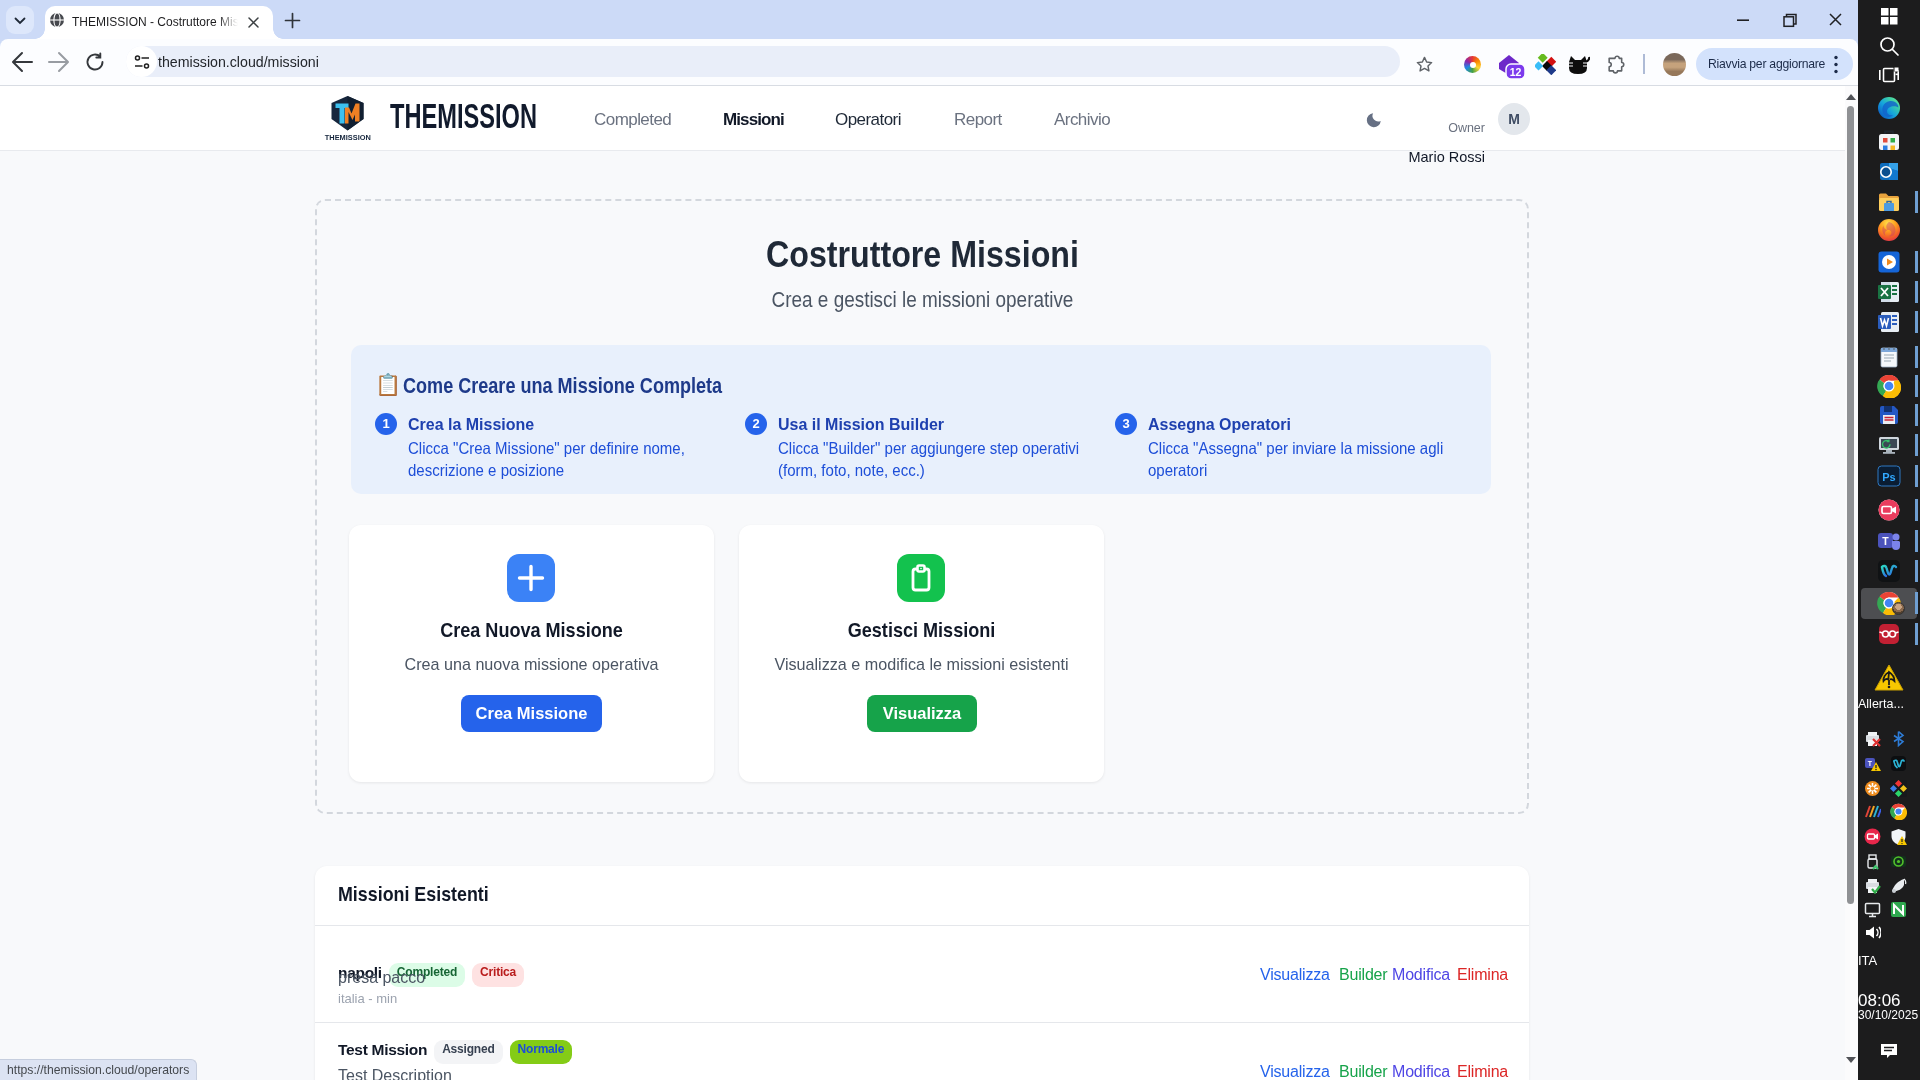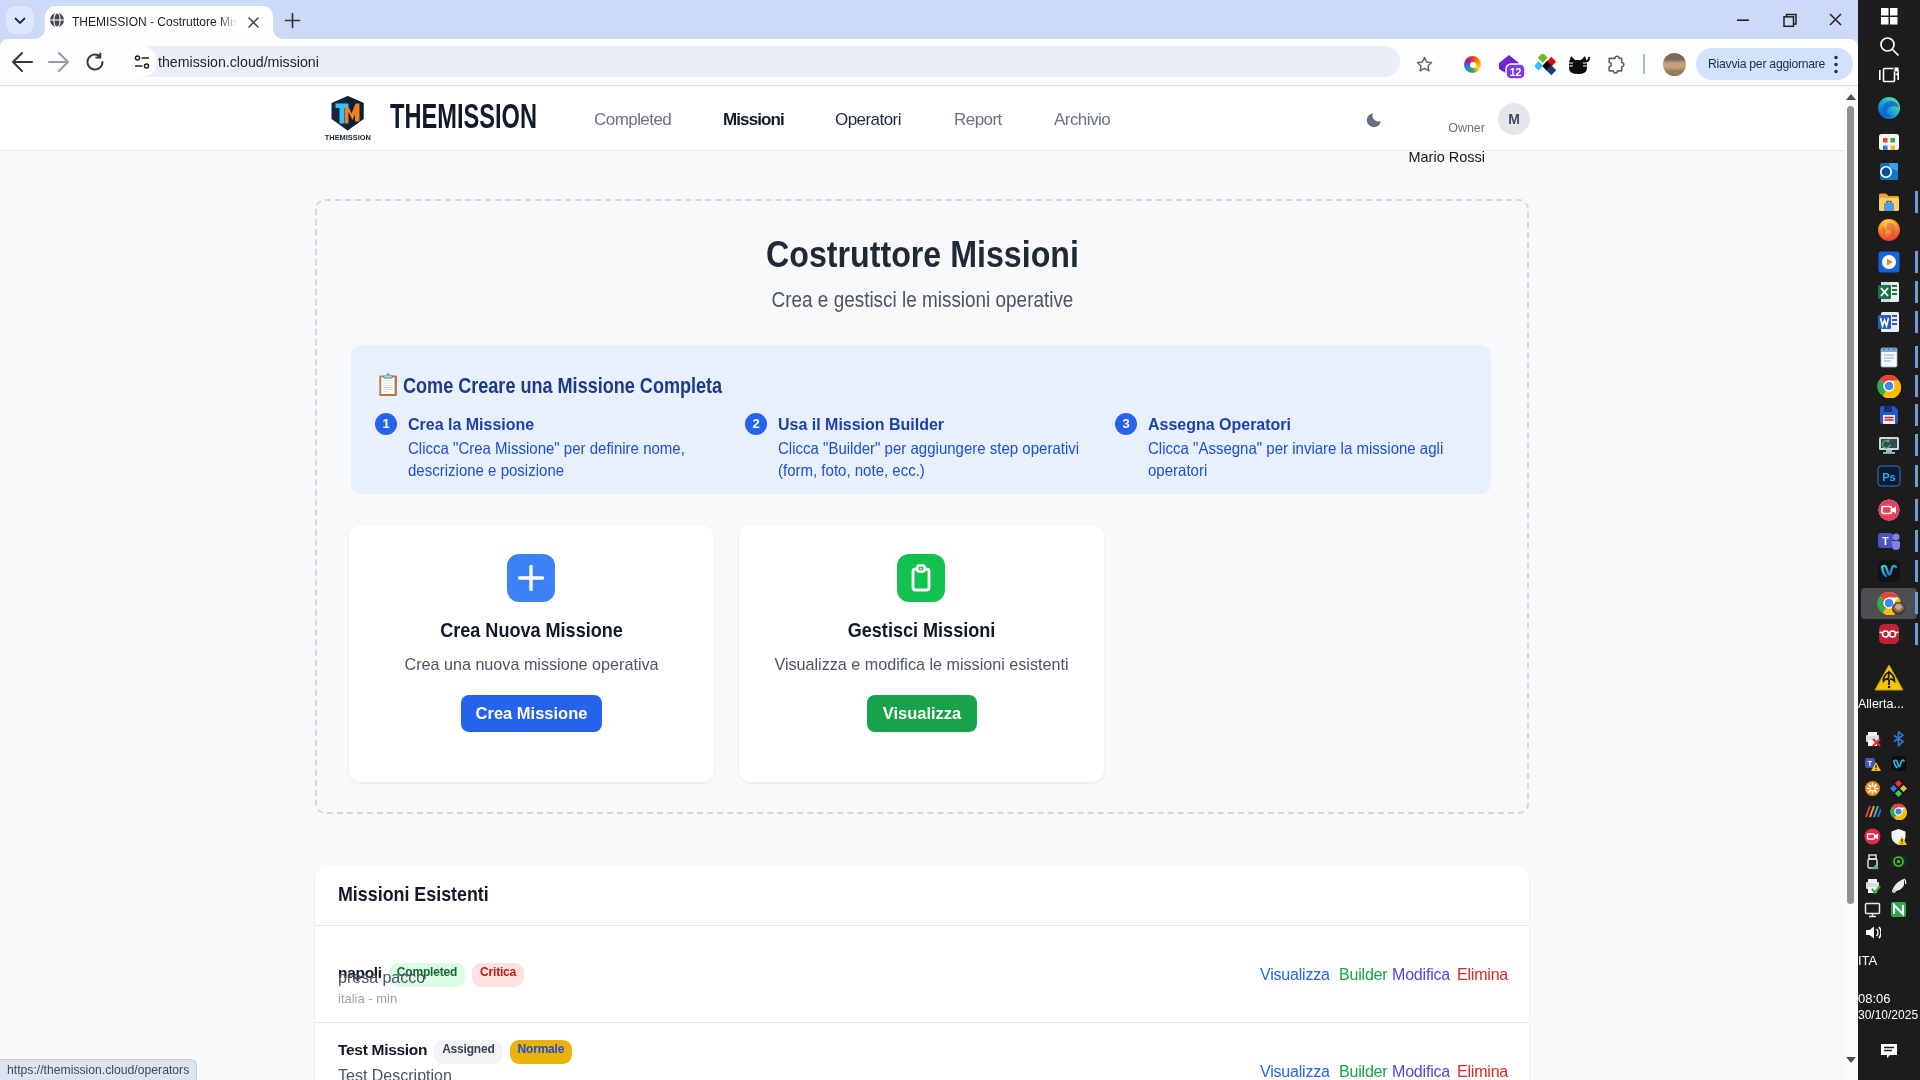--- a/index.html
+++ b/index.html
@@ -217,21 +217,21 @@
   <div style="position:absolute;left:338px;top:796px;font-size:21px;font-weight:bold;color:#111827;transform:scaleX(0.85);transform-origin:0 0;">Missioni Esistenti</div>
   <div style="position:absolute;left:315px;top:839px;width:1214px;height:1px;background:#e5e7eb;"></div>
   <div style="position:absolute;left:338px;top:857px;font-size:15.5px;font-weight:bold;color:#111827;letter-spacing:-0.3px;">napoli<span class="badge" style="background:#dcfce7;color:#166534;">Completed</span><span class="badge" style="background:#fee2e2;color:#b91c1c;margin-top:20px;">Critica</span></div>
   <div style="position:absolute;left:338px;top:883px;font-size:16px;color:#4b5563;">presa pacco</div>
   <div style="position:absolute;left:338px;top:905px;font-size:13px;color:#9ca3af;">italia - min</div>
   <div class="mlink" style="left:1260px;top:880px;color:#2563eb;">Visualizza</div>
   <div class="mlink" style="left:1339px;top:880px;color:#16a34a;">Builder</div>
   <div class="mlink" style="left:1392px;top:880px;color:#4f46e5;">Modifica</div>
   <div class="mlink" style="left:1457px;top:880px;color:#dc2626;">Elimina</div>
   <div style="position:absolute;left:315px;top:936px;width:1214px;height:1px;background:#e5e7eb;"></div>
-  <div style="position:absolute;left:338px;top:954px;font-size:15.5px;font-weight:bold;color:#111827;letter-spacing:-0.3px;">Test Mission<span class="badge" style="background:#f3f4f6;color:#374151;">Assigned</span><span class="badge" style="background:#eab308;color:#1d4ed8;">Normale</span></div>
+  <div style="position:absolute;left:338px;top:954px;font-size:15.5px;font-weight:bold;color:#111827;letter-spacing:-0.3px;">Test Mission<span class="badge" style="background:#f3f4f6;color:#374151;">Assigned</span><span class="badge" style="background:#84cc16;color:#1d4ed8;">Normale</span></div>
   <div style="position:absolute;left:338px;top:981px;font-size:16px;color:#4b5563;">Test Description</div>
   <div class="mlink" style="left:1260px;top:977px;color:#2563eb;">Visualizza</div>
   <div class="mlink" style="left:1339px;top:977px;color:#16a34a;">Builder</div>
   <div class="mlink" style="left:1392px;top:977px;color:#4f46e5;">Modifica</div>
   <div class="mlink" style="left:1457px;top:977px;color:#dc2626;">Elimina</div>
 
   <div id="statusbubble">https://themission.cloud/operators</div>
 </div>
 
 <div class="abs" id="scrollbar"></div>
@@ -539,18 +539,18 @@
 <svg class="trayicon" style="left:1890px;top:901px">
     <rect x="1" y="1" width="15" height="15" rx="2" fill="#2fa84f"></rect>
     <path d="M4 13 V4 L13 13 V4" stroke="#fff" stroke-width="2" fill="none"></path>
   </svg>
 
 <svg class="trayicon" style="left:1864px;top:924px" width="22" height="17">
     <path d="M2 6 H5.5 L10 2.5 V14.5 L5.5 11 H2 Z" fill="#fff"></path>
     <path d="M12.5 5 a5 5 0 0 1 0 7 M15 3 a8.5 8.5 0 0 1 0 11" stroke="#fff" stroke-width="1.5" fill="none"></path>
   </svg>
 <div class="tbtext" style="top:953px;font-size:13px;">ITA</div>
-<div class="tbtext" style="top:991px;font-size:13px;">08:06</div>
+<div class="tbtext" style="top:991px;font-size:17px;">08:06</div>
 <div class="tbtext" style="top:1008px;font-size:12px;">30/10/2025</div>
 <svg class="abs" style="left:1879px;top:1041px" width="20" height="19">
     <path d="M2 3 H18 V14 H11 L8 17 V14 H2 Z" fill="#fff"></path>
     <path d="M5 6.5 H15 M5 9.5 H13" stroke="#1c1c1d" stroke-width="1.3"></path>
   </svg>
 
 </body></html>

